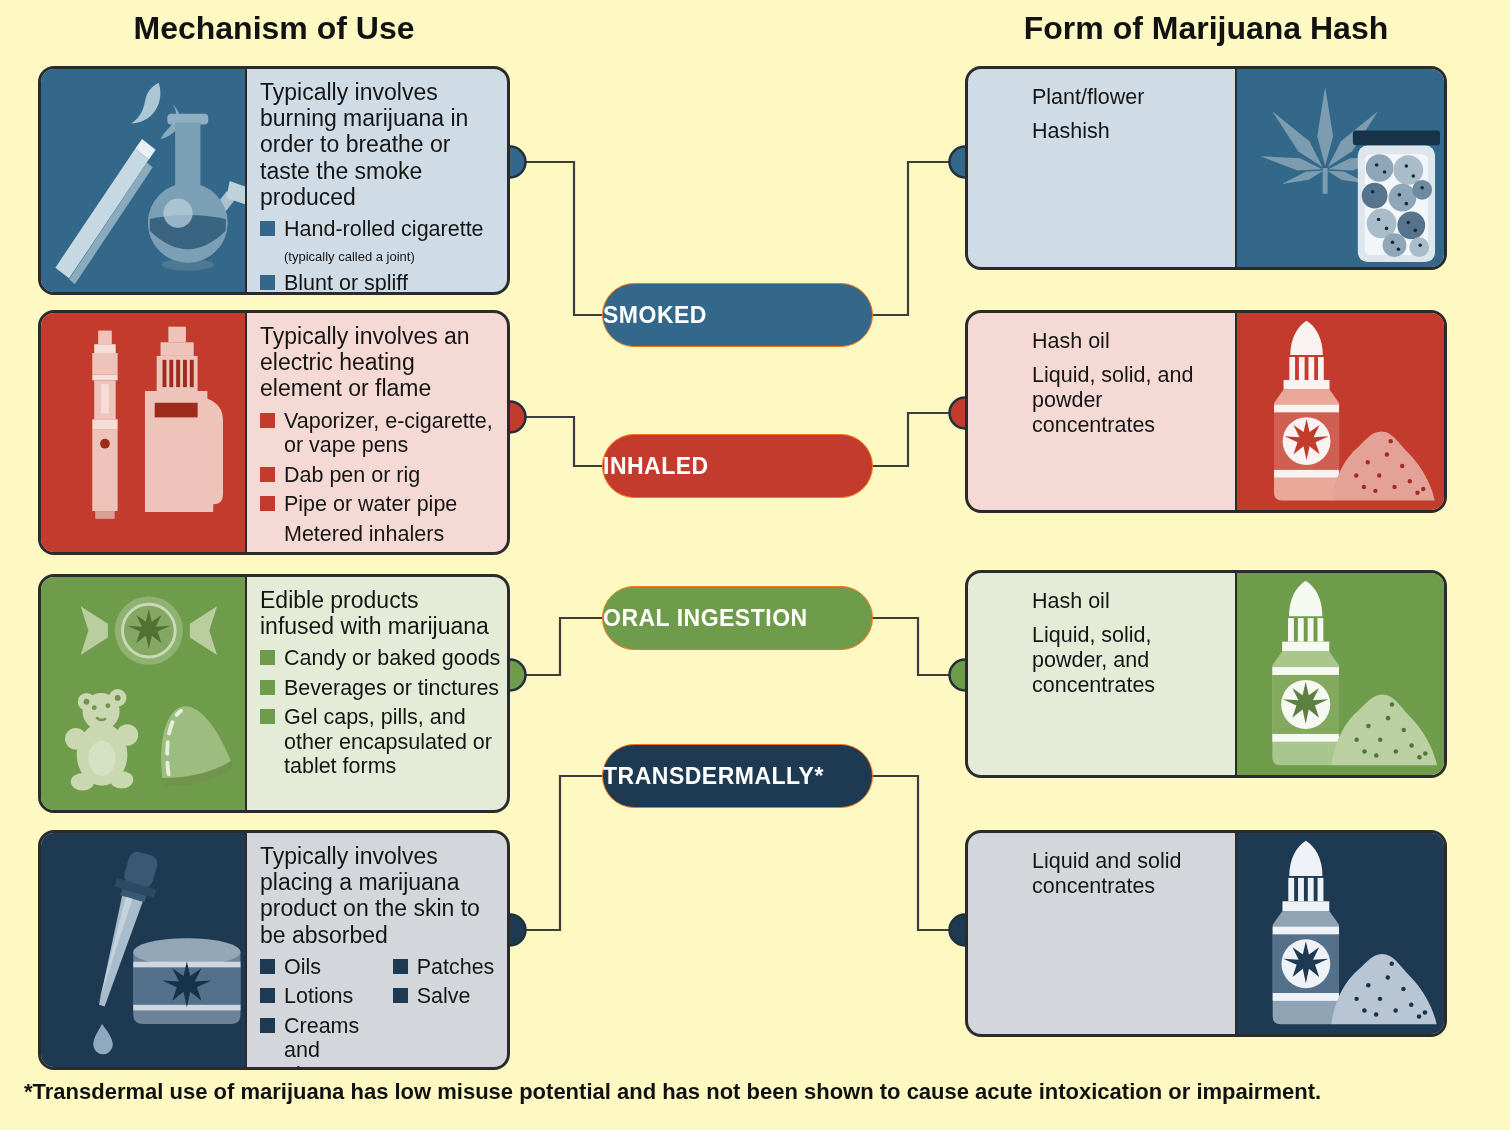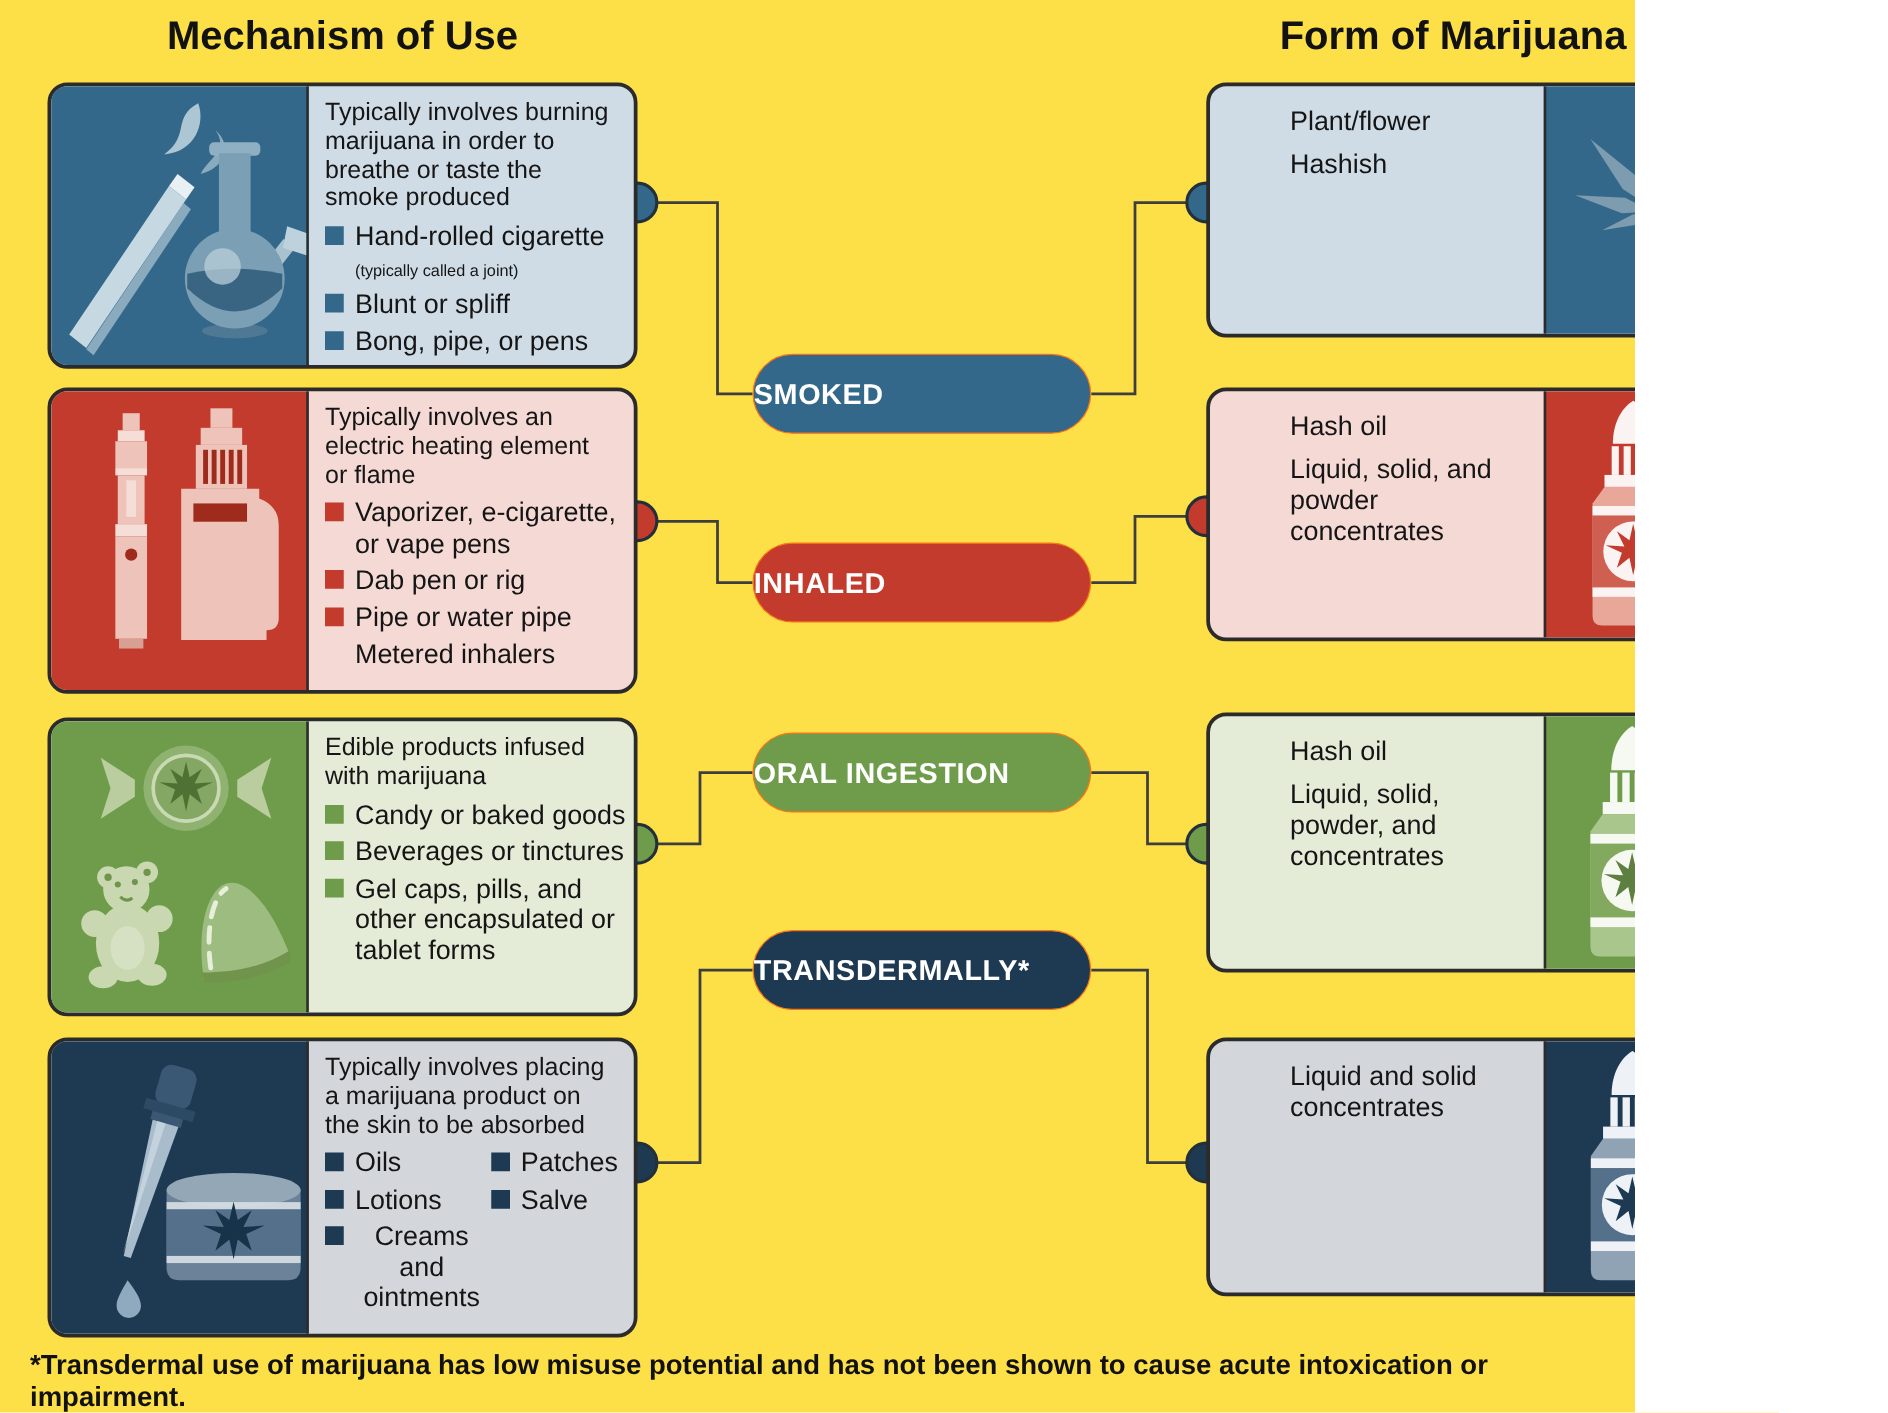--- a/index.html
+++ b/index.html
@@ -1,41 +1,41 @@
 <!DOCTYPE html>
 <html style="--r0: #33688a; --r0l: #cfdce6; --r1: #c23b2d; --r1l: #f5d9d5; --r2: #6f9c4a; --r2l: #e4ecd7; --r3: #1e3a52; --r3l: #d3d7db;"><head>
 <meta charset="utf-8">
 <style>
   html,body{margin:0;padding:0;background:#fff;}
   body{font-family:"Liberation Sans",sans-serif;}
-  .canvas{position:relative;width:1308px;height:1130px;background:#fde047;overflow:hidden;}
+  .canvas{position:relative;width:1510px;height:1130px;background:#fef9c3;overflow:hidden;}
 
   .hdr{position:absolute;top:10px;margin:0;font-size:32px;font-weight:bold;color:#121212;text-align:center;}
   .hdr-left{left:38px;width:472px;}
   .hdr-right{left:965px;width:482px;}
 
   .connectors{position:absolute;left:0;top:0;pointer-events:none;}
 
   
   .a0{--acc:var(--r0);--lgt:var(--r0l);}
   .a1{--acc:var(--r1);--lgt:var(--r1l);}
   .a2{--acc:var(--r2);--lgt:var(--r2l);}
   .a3{--acc:var(--r3);--lgt:var(--r3l);}
 
   .mbox{position:absolute;left:38px;width:472px;display:flex;border:3px solid #2b2b2b;
         border-radius:16px;overflow:hidden;background:var(--lgt);box-sizing:border-box;}
   .mbox .icon-panel{flex:0 0 204px;width:204px;background:var(--acc);border-right:2px solid #2b2b2b;}
   .icon-panel svg,.form-icon svg{display:block;width:100%;height:100%;}
   .mbox .text-panel{flex:1;padding:10px 5px 5px 13px;}
-  .desc{margin:0 11px 7px 0;font-size:20px;line-height:1.14;color:#151515;}
+  .desc{margin:0 11px 7px 0;font-size:23px;line-height:1.14;color:#151515;}
   .bullet-item{display:flex;align-items:flex-start;margin-bottom:5px;font-size:21.5px;line-height:1.14;color:#151515;}
   .bullet-square{flex:0 0 15px;width:15px;height:15px;background:var(--acc);margin:4px 9px 0 0;}
   .bullet-item.no-marker .bullet-square{visibility:hidden;}
   .bullet-sub{font-size:13px;}
-  .bullets.two-col{display:grid;grid-template-columns:54% 46%;column-gap:2px;text-align:center;}
+  .bullets.two-col{display:grid;grid-template-columns:54% 46%;column-gap:2px;}
 
   .pill{position:absolute;left:602px;width:271px;height:64px;background:var(--acc);
         border:1px solid #f97316;border-radius:34px;display:flex;align-items:center;justify-content:flex-start;
         box-sizing:border-box;}
   .pill-label{color:#fff;font-size:23px;font-weight:bold;letter-spacing:.5px;}
 
   .fbox{position:absolute;left:965px;width:482px;display:flex;border:3px solid #2b2b2b;
         border-radius:16px;overflow:hidden;background:var(--lgt);box-sizing:border-box;}
   .form-text{flex:1;padding:16px 8px 0 29px;margin-left:35px;}
   .form-line{margin:0 0 9px 0;font-size:21.5px;line-height:1.16;color:#151515;}

